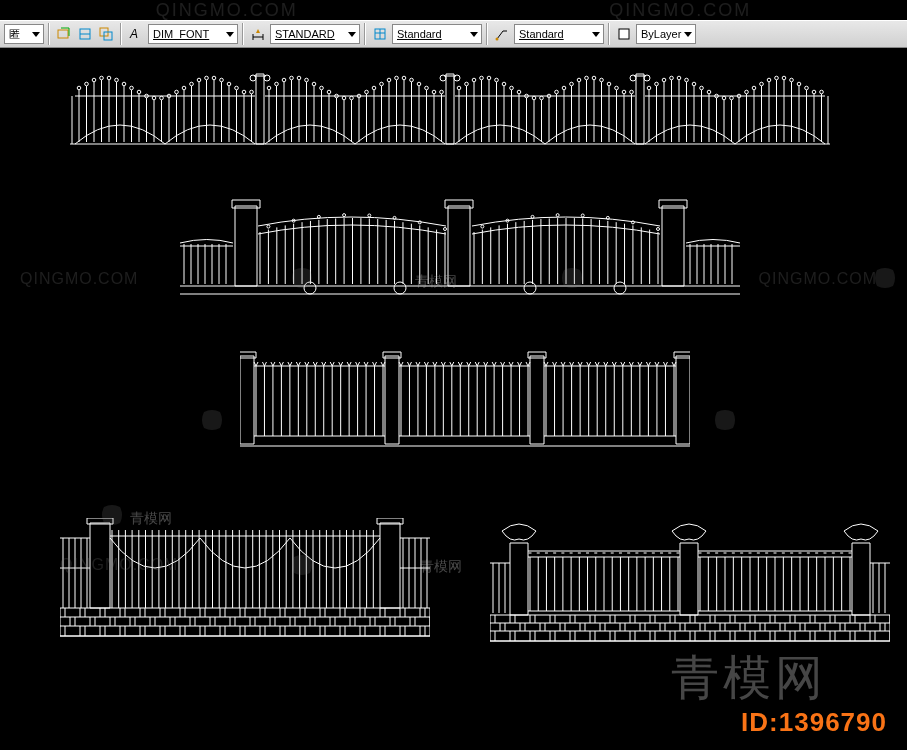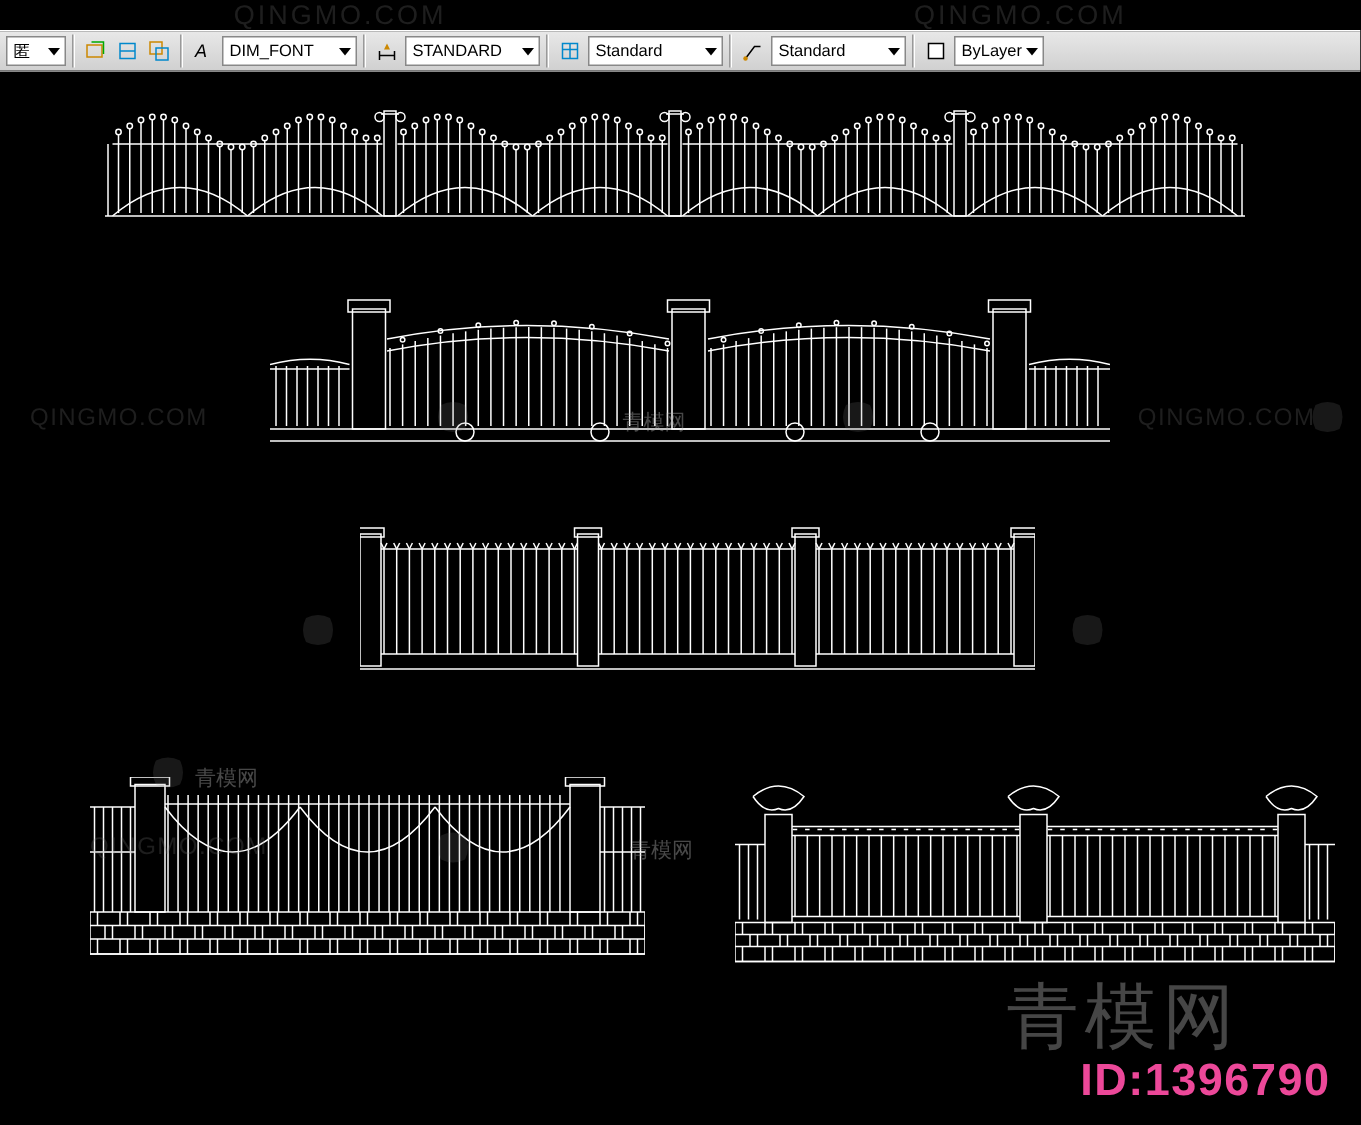--- a/index.html
+++ b/index.html
@@ -66,21 +66,21 @@
 }
 .tb-dropdown::after {
   content: '';
   position: absolute;
   right: 3px;
   top: 7px;
   border-left: 4px solid transparent;
   border-right: 4px solid transparent;
   border-top: 5px solid #000;
 }
-.tb-dropdown.wide { min-width: 90px; }
+.tb-dropdown.wide { min-width: 90px; text-decoration: underline; }
 .tb-dropdown.narrow { min-width: 40px; }
 
 
 .drawing-area {
   position: absolute;
   top: 48px;
   left: 0;
   right: 0;
   bottom: 0;
   background: #000;
@@ -100,22 +100,22 @@
   width: 24px; height: 24px;
   opacity: 0.18;
   pointer-events: none;
 }
 .wm-logo svg { width: 100%; height: 100%; }
 
 .id-label {
   position: absolute;
   bottom: 12px;
   right: 20px;
-  color: #ec4899;
-  font-size: 30px;
+  color: #f97316;
+  font-size: 26px;
   font-weight: bold;
   letter-spacing: 1px;
 }
 .big-wm {
   position: absolute;
   bottom: 40px;
   right: 80px;
   color: rgba(200,200,200,0.35);
   font-size: 48px;
   font-family: "SimSun", serif;

